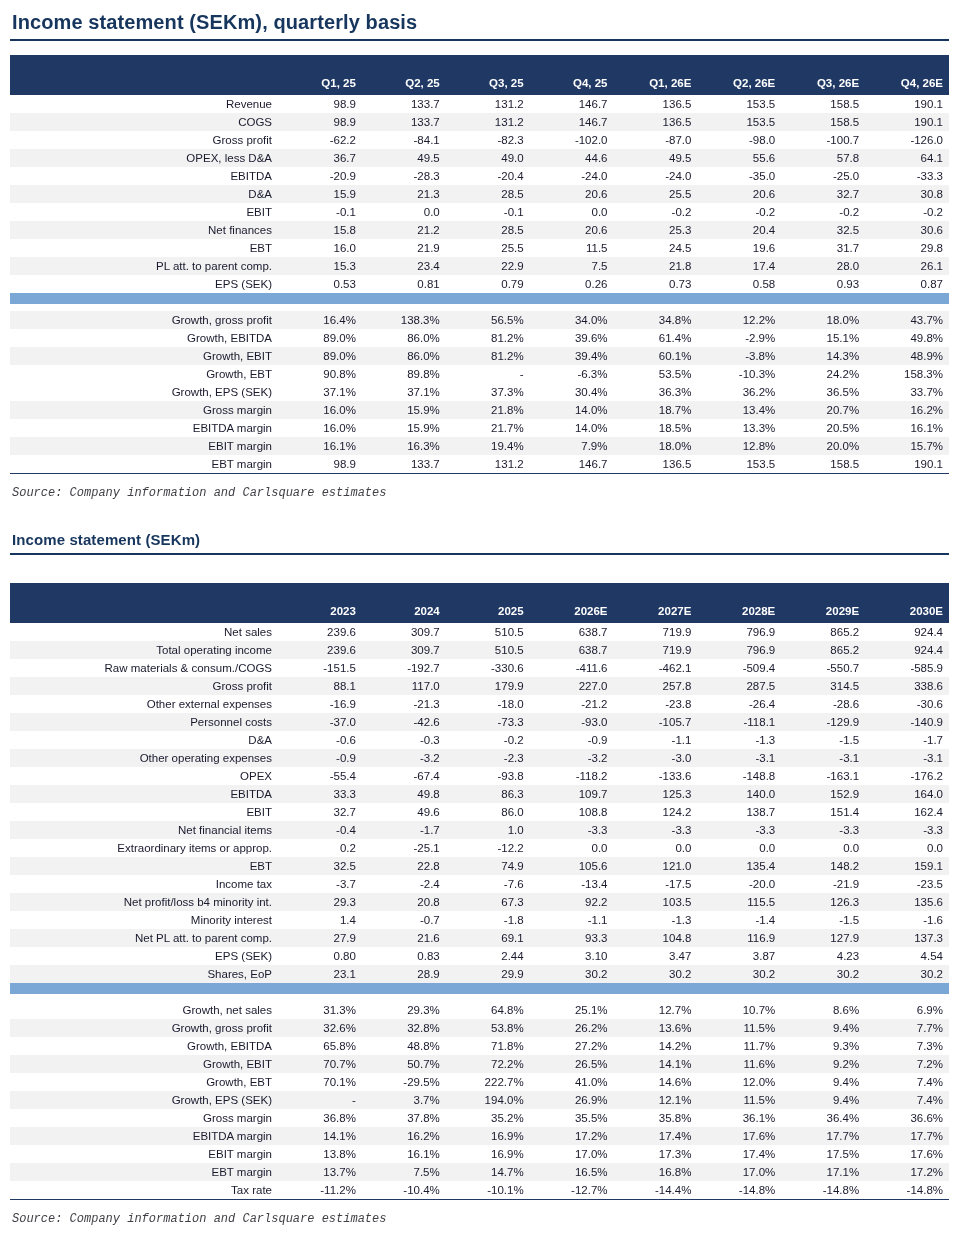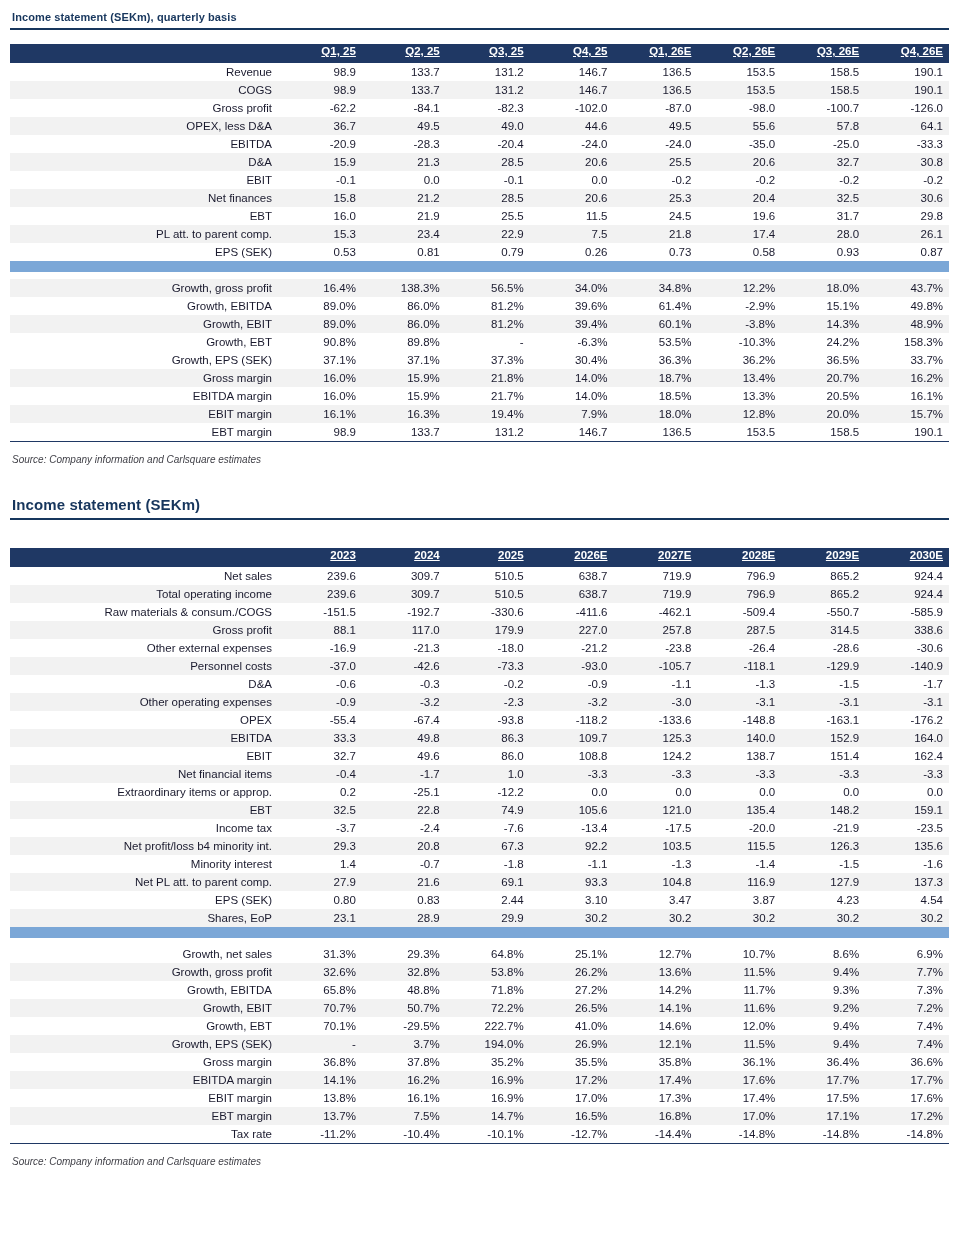--- a/index.html
+++ b/index.html
@@ -14,21 +14,21 @@
     -webkit-font-smoothing: antialiased;
   }
   .page {
     width: 959px;
     box-sizing: border-box;
     padding: 8px 10px 14px 10px;
   }
   .section { margin-bottom: 6px; }
 
   .section-title {
-    font-size: 11px;
+    font-size: 20px;
     font-weight: bold;
     color: #17365d;
     padding: 3px 0 5px 2px;
     border-bottom: 2px solid #17365d;
     margin-bottom: 14px;
     letter-spacing: 0.1px;
   }
   .section-title-2 {
     font-size: 15px;
     font-weight: bold;
@@ -50,23 +50,22 @@
     line-height: 14px;
     white-space: nowrap;
     overflow: hidden;
   }
   table.fin thead th {
     background: #1f3864;
     color: #ffffff;
     font-weight: bold;
     text-align: right;
     font-size: 11.5px;
-    padding-top: 0;
+    padding-top: 21px;
     padding-bottom: 5px;
-    text-decoration: underline;
   }
   table.fin thead th.lbl {
     text-align: left;
   }
   td.lbl {
     text-align: right;
     padding-left: 10px;
   }
   td.num {
     text-align: right;
@@ -86,24 +85,25 @@
   tr.spacer td {
     background: #ffffff;
     height: 7px;
     padding: 0;
     line-height: 7px;
   }
   tr.underline td {
     border-bottom: 1px solid #1f3864;
   }
   .src {
-    font-size: 10px;
+    font-size: 12px;
     font-style: italic;
     color: #3f3f46;
     padding: 12px 0 0 2px;
+    font-family: Liberation Mono, monospace;
   }
   .gap { height: 22px; }
   .colw-lbl { width: 268px; }
 </style>
 </head>
 <body>
 
 <div class="page">
 
   <div class="section">

